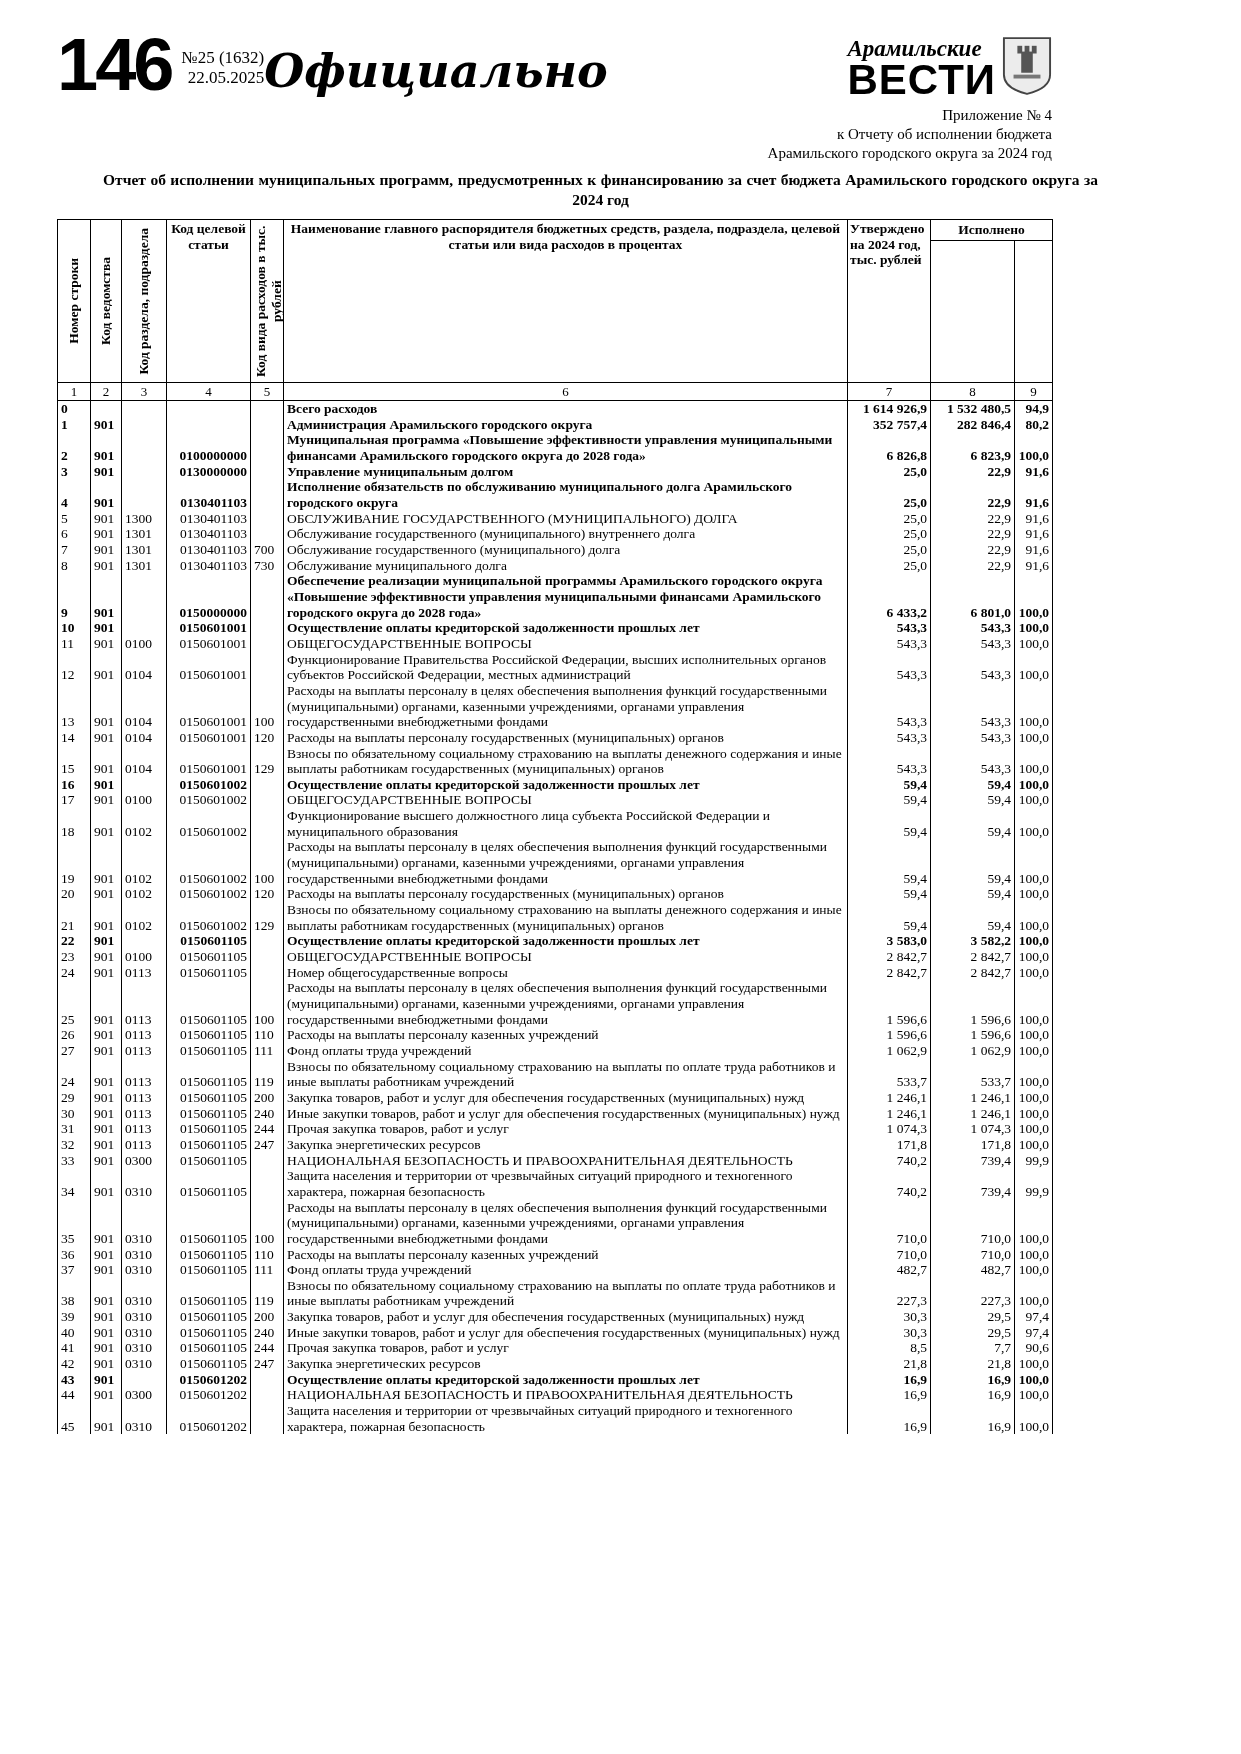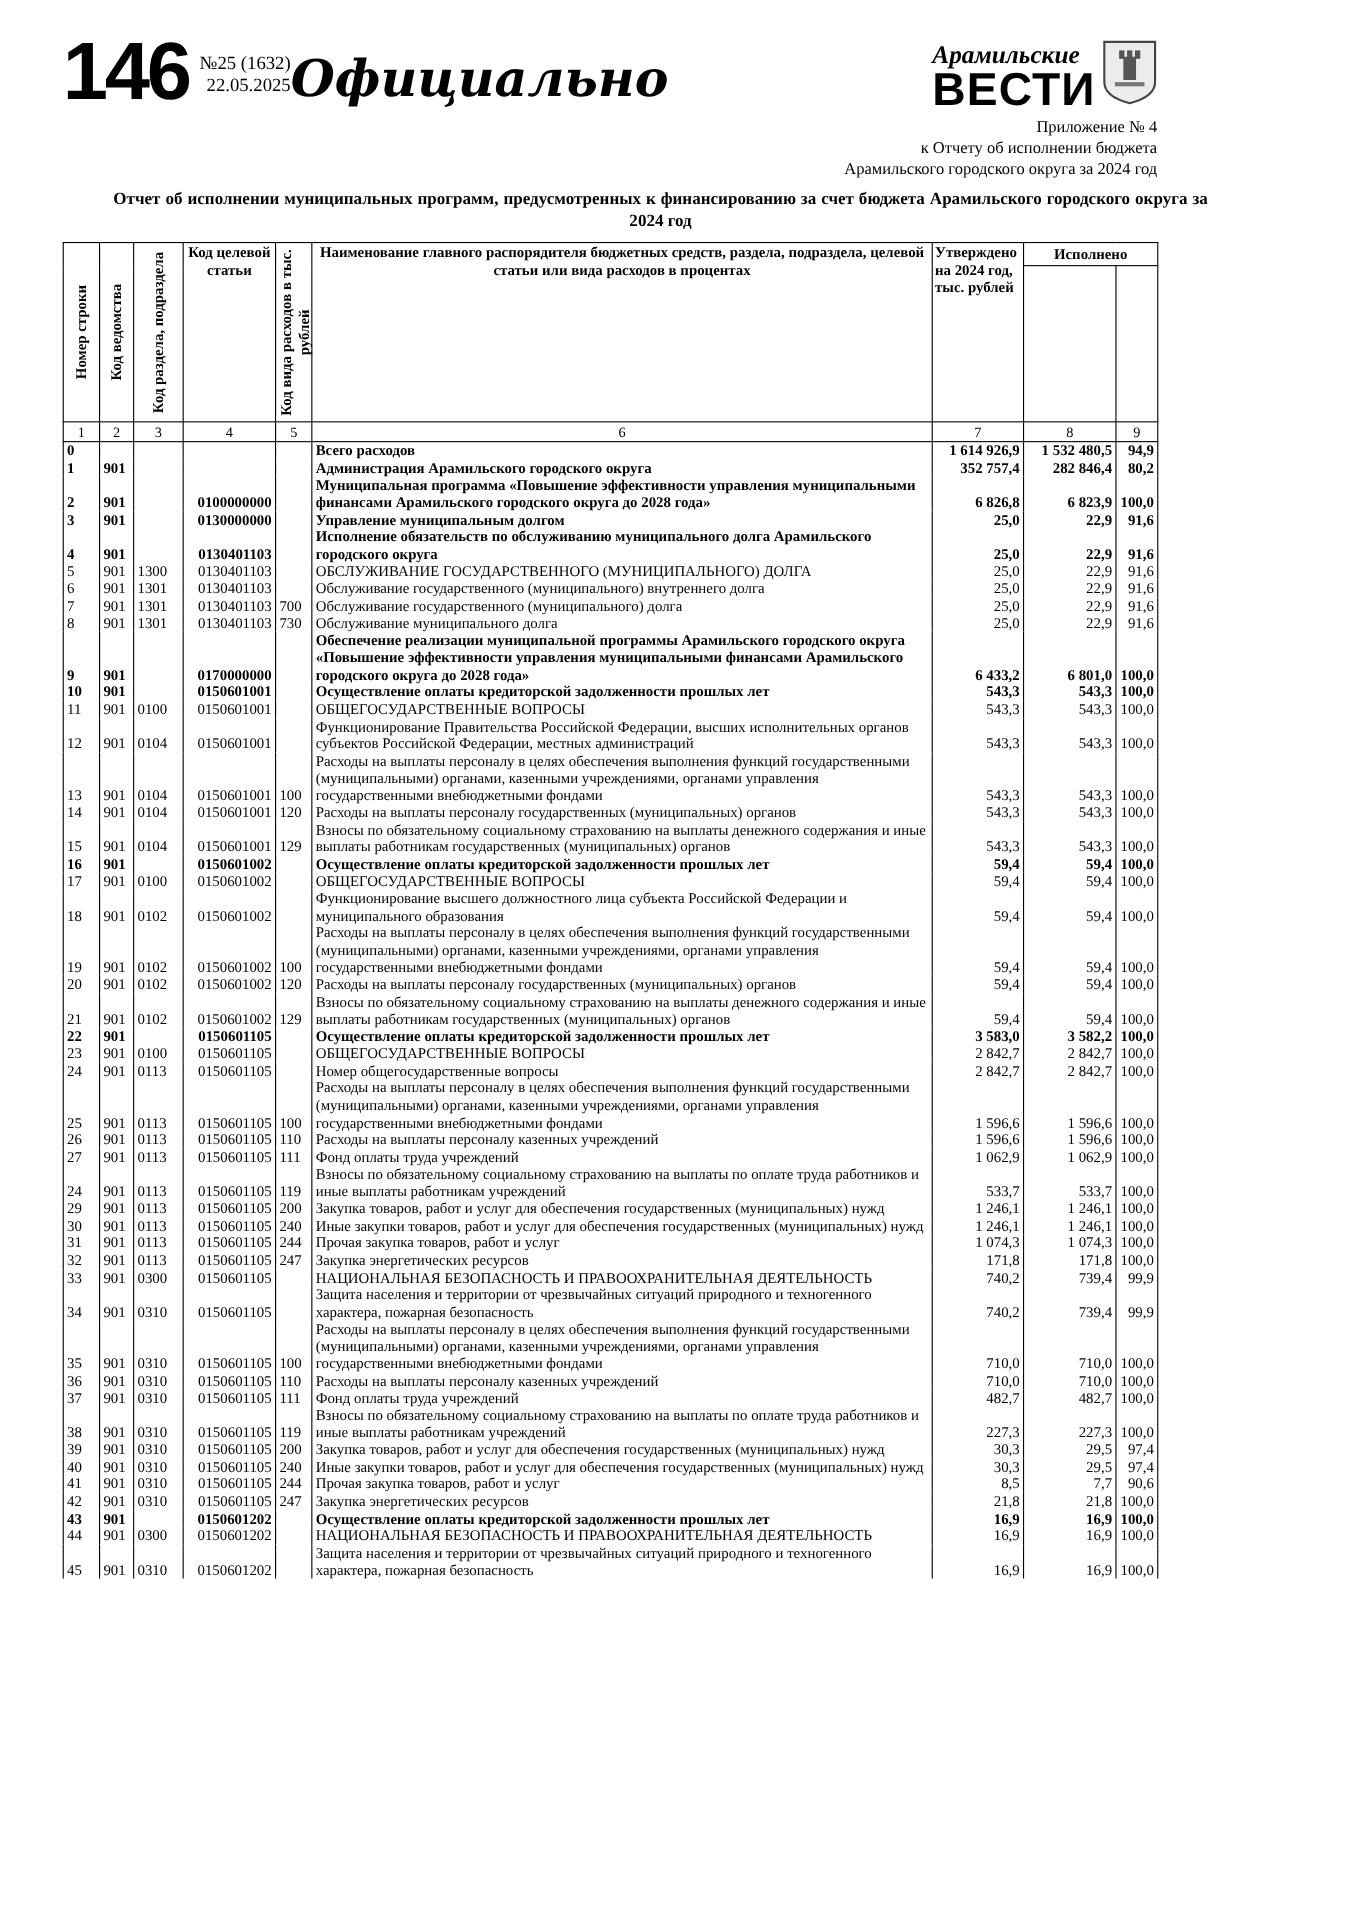--- a/index.html
+++ b/index.html
@@ -257,21 +257,21 @@
           <td class="c-vrs">730</td>
           <td class="c-name">Обслуживание муниципального долга</td>
           <td class="c-money">25,0</td>
           <td class="c-money">22,9</td>
           <td class="c-pct">91,6</td>
         </tr>
         <tr class="bold">
           <td class="c-num">9</td>
           <td class="c-ved">901</td>
           <td class="c-rzd"></td>
-          <td class="c-cst">0170000000</td>
+          <td class="c-cst">0150000000</td>
           <td class="c-vrs"></td>
           <td class="c-name">Обеспечение реализации муниципальной программы Арамильского городского округа «Повышение эффективности управления муниципальными финансами Арамильского городского округа до 2028 года»</td>
           <td class="c-money">6 433,2</td>
           <td class="c-money">6 801,0</td>
           <td class="c-pct">100,0</td>
         </tr>
         <tr class="bold">
           <td class="c-num">10</td>
           <td class="c-ved">901</td>
           <td class="c-rzd"></td>

